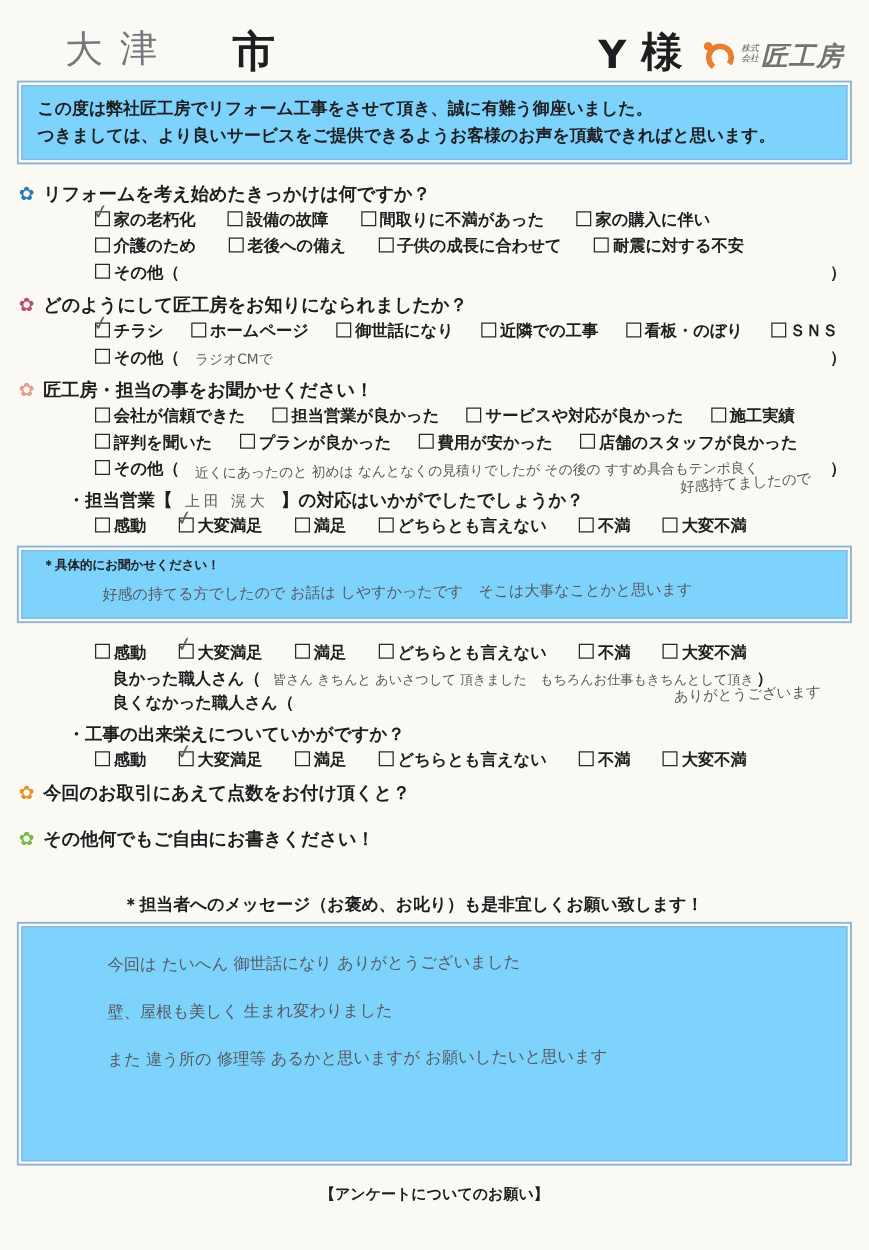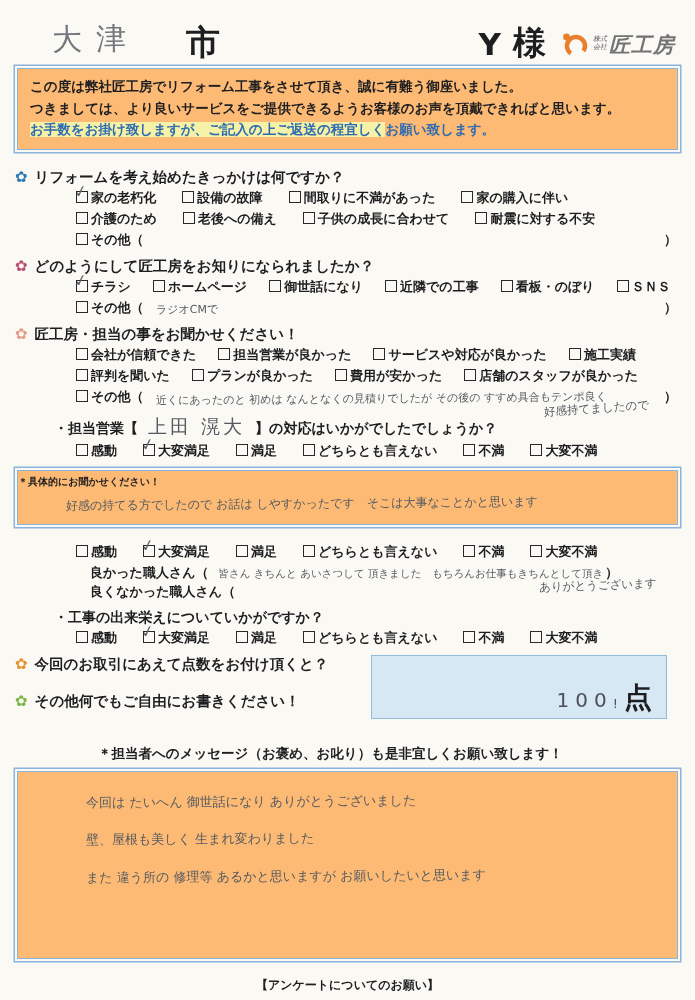--- a/index.html
+++ b/index.html
@@ -14,44 +14,44 @@
   .hdr{display:flex;align-items:flex-end;height:52px;padding:4px 6px 0 40px;}
   .hw{font-family:"DejaVu Sans",sans-serif;color:#565a60;font-weight:400;}
   .city-hw{font-size:30px;color:#74787d;letter-spacing:14px;transform:rotate(-1deg);}
   .city-print{font-size:34px;font-weight:bold;margin-left:46px;line-height:1;}
   .cust{margin-left:auto;font-size:31px;font-weight:600;font-family:"DejaVu Sans",sans-serif;line-height:1;}
   .hono{font-size:33px;font-weight:bold;margin-left:12px;line-height:1;}
   .logo{display:flex;align-items:center;margin-left:14px;margin-right:2px;font-style:italic;}
   .logo-txtcol{display:flex;flex-direction:column;font-size:7px;line-height:1.1;color:#5d5d60;margin:0 2px 2px 3px;font-family:"DejaVu Sans",sans-serif;}
   .logo-name{font-size:21px;color:#737373;font-weight:600;letter-spacing:1px;}
   
-  .dbl{border:1px solid #8ab4d9;box-shadow:0 0 0 2px #faf9f4,0 0 0 3.5px #8ab4d9;background:#fdba74;margin:18px 5px;}
+  .dbl{border:1px solid #8ab4d9;box-shadow:0 0 0 2px #faf9f4,0 0 0 3.5px #8ab4d9;background:#7dd3fc;margin:18px 5px;}
   .intro{padding:7px 10px 8px 12px;margin-top:8px;}
   .intro p{margin:0;font-size:13.5px;font-weight:bold;line-height:1.6;}
   .hl{background:#f5f1a6;}
   .blue-t{color:#2e6cb0;}
   
   .flower{font-style:normal;font-size:15px;margin-right:7px;font-family:"DejaVu Sans",sans-serif;}
   .qtitle{display:flex;align-items:baseline;font-size:14.5px;font-weight:bold;margin:8px 0 2px 3px;}
   .subq{font-size:14px;font-weight:bold;margin:6px 0 1px 42px;}
   .opt-row{display:flex;gap:26px;margin:2px 0 3px 64px;align-items:baseline;}
   .opt-row.tight{gap:22px;}
   .opt{display:inline-flex;align-items:baseline;position:relative;}
   .opt.other{flex:1;}
   .cb{width:10px;height:10px;border:1.5px solid #28282c;display:inline-block;position:relative;margin-right:3px;flex:none;top:1px;}
   .mark{position:absolute;left:-3px;top:-10px;font-style:normal;font-size:16px;color:#5d6166;font-family:"DejaVu Sans",sans-serif;transform:rotate(-12deg);}
   .lab{font-size:13px;font-weight:bold;white-space:nowrap;}
   .other-val{font-size:11px;margin-left:12px;white-space:nowrap;position:relative;top:1px;transform:rotate(-0.5deg);}
   .close-paren{margin-left:auto;font-size:13px;font-weight:bold;margin-right:6px;}
   
   .sales-line{position:relative;margin:8px 0 2px 42px;font-size:14px;font-weight:bold;}
-  .sales-name{font-size:19px;letter-spacing:3px;margin:0 10px;}
+  .sales-name{font-size:12px;letter-spacing:3px;margin:0 10px;}
   .sales-note{position:absolute;right:34px;top:-13px;font-size:11.5px;transform:rotate(-4deg);}
   
-  .detail-box{padding:4px 8px 12px 0;margin-top:10px;}
+  .detail-box{padding:4px 8px 12px 16px;margin-top:10px;}
   .detail-label{font-size:10px;font-weight:bold;margin:0;}
   .detail-hw{font-size:12px;margin:6px 0 0 48px;transform:rotate(-0.5deg);}
   
   .worker-line{display:flex;align-items:baseline;margin:1px 0 1px 78px;position:relative;}
   .worker-lab{font-size:13px;font-weight:bold;white-space:nowrap;}
   .worker-hw{font-size:10.5px;margin-left:10px;white-space:nowrap;}
   .worker-close{font-size:13px;font-weight:bold;margin-left:2px;}
   .worker-hw2{position:absolute;right:26px;top:14px;font-size:11.5px;transform:rotate(-2deg);}
   
   .score-wrap{position:relative;height:86px;margin-top:8px;}
@@ -87,21 +87,20 @@
         <span>株式</span>
         <span>会社</span>
       </span>
       <span class="logo-name">匠工房</span>
     </span>
   </div>
 
   <div class="dbl intro">
     <p>この度は弊社匠工房でリフォーム工事をさせて頂き、誠に有難う御座いました。</p>
     <p>つきましては、より良いサービスをご提供できるようお客様のお声を頂戴できればと思います。</p>
-    <p><span class="hl blue-t">お手数をお掛け致しますが、ご記入の上ご返送の程宜しく</span><span class="blue-t">お願い致します。</span></p>
   </div>
 
   <div>
     <div class="qtitle">
         <i class="flower" style="color: rgb(43, 122, 182);">✿</i>
         <span>リフォームを考え始めたきっかけは何ですか？</span>
       </div>
     <div class="opt-row">
         <span class="opt">
           <span class="cb">
@@ -348,25 +347,20 @@
           <span class="lab">大変不満</span>
         </span>
       </div>
   </div>
 
   <div class="score-wrap">
     <div class="qtitle">
         <i class="flower" style="color: rgb(232, 145, 45);">✿</i>
         <span>今回のお取引にあえて点数をお付け頂くと？</span>
       </div>
-    <div class="score-box">
-      <span class="hw score-num">100</span>
-      <span class="hw score-bang">!</span>
-      <span class="score-unit">点</span>
-    </div>
     <div class="qtitle free-title">
         <i class="flower" style="color: rgb(122, 182, 72);">✿</i>
         <span>その他何でもご自由にお書きください！</span>
       </div>
   </div>
 
   <div class="msg-line">＊担当者へのメッセージ（お褒め、お叱り）も是非宜しくお願い致します！</div>
 
   <div class="dbl big-box">
     <p class="hw">今回は たいへん 御世話になり ありがとうございました</p>

